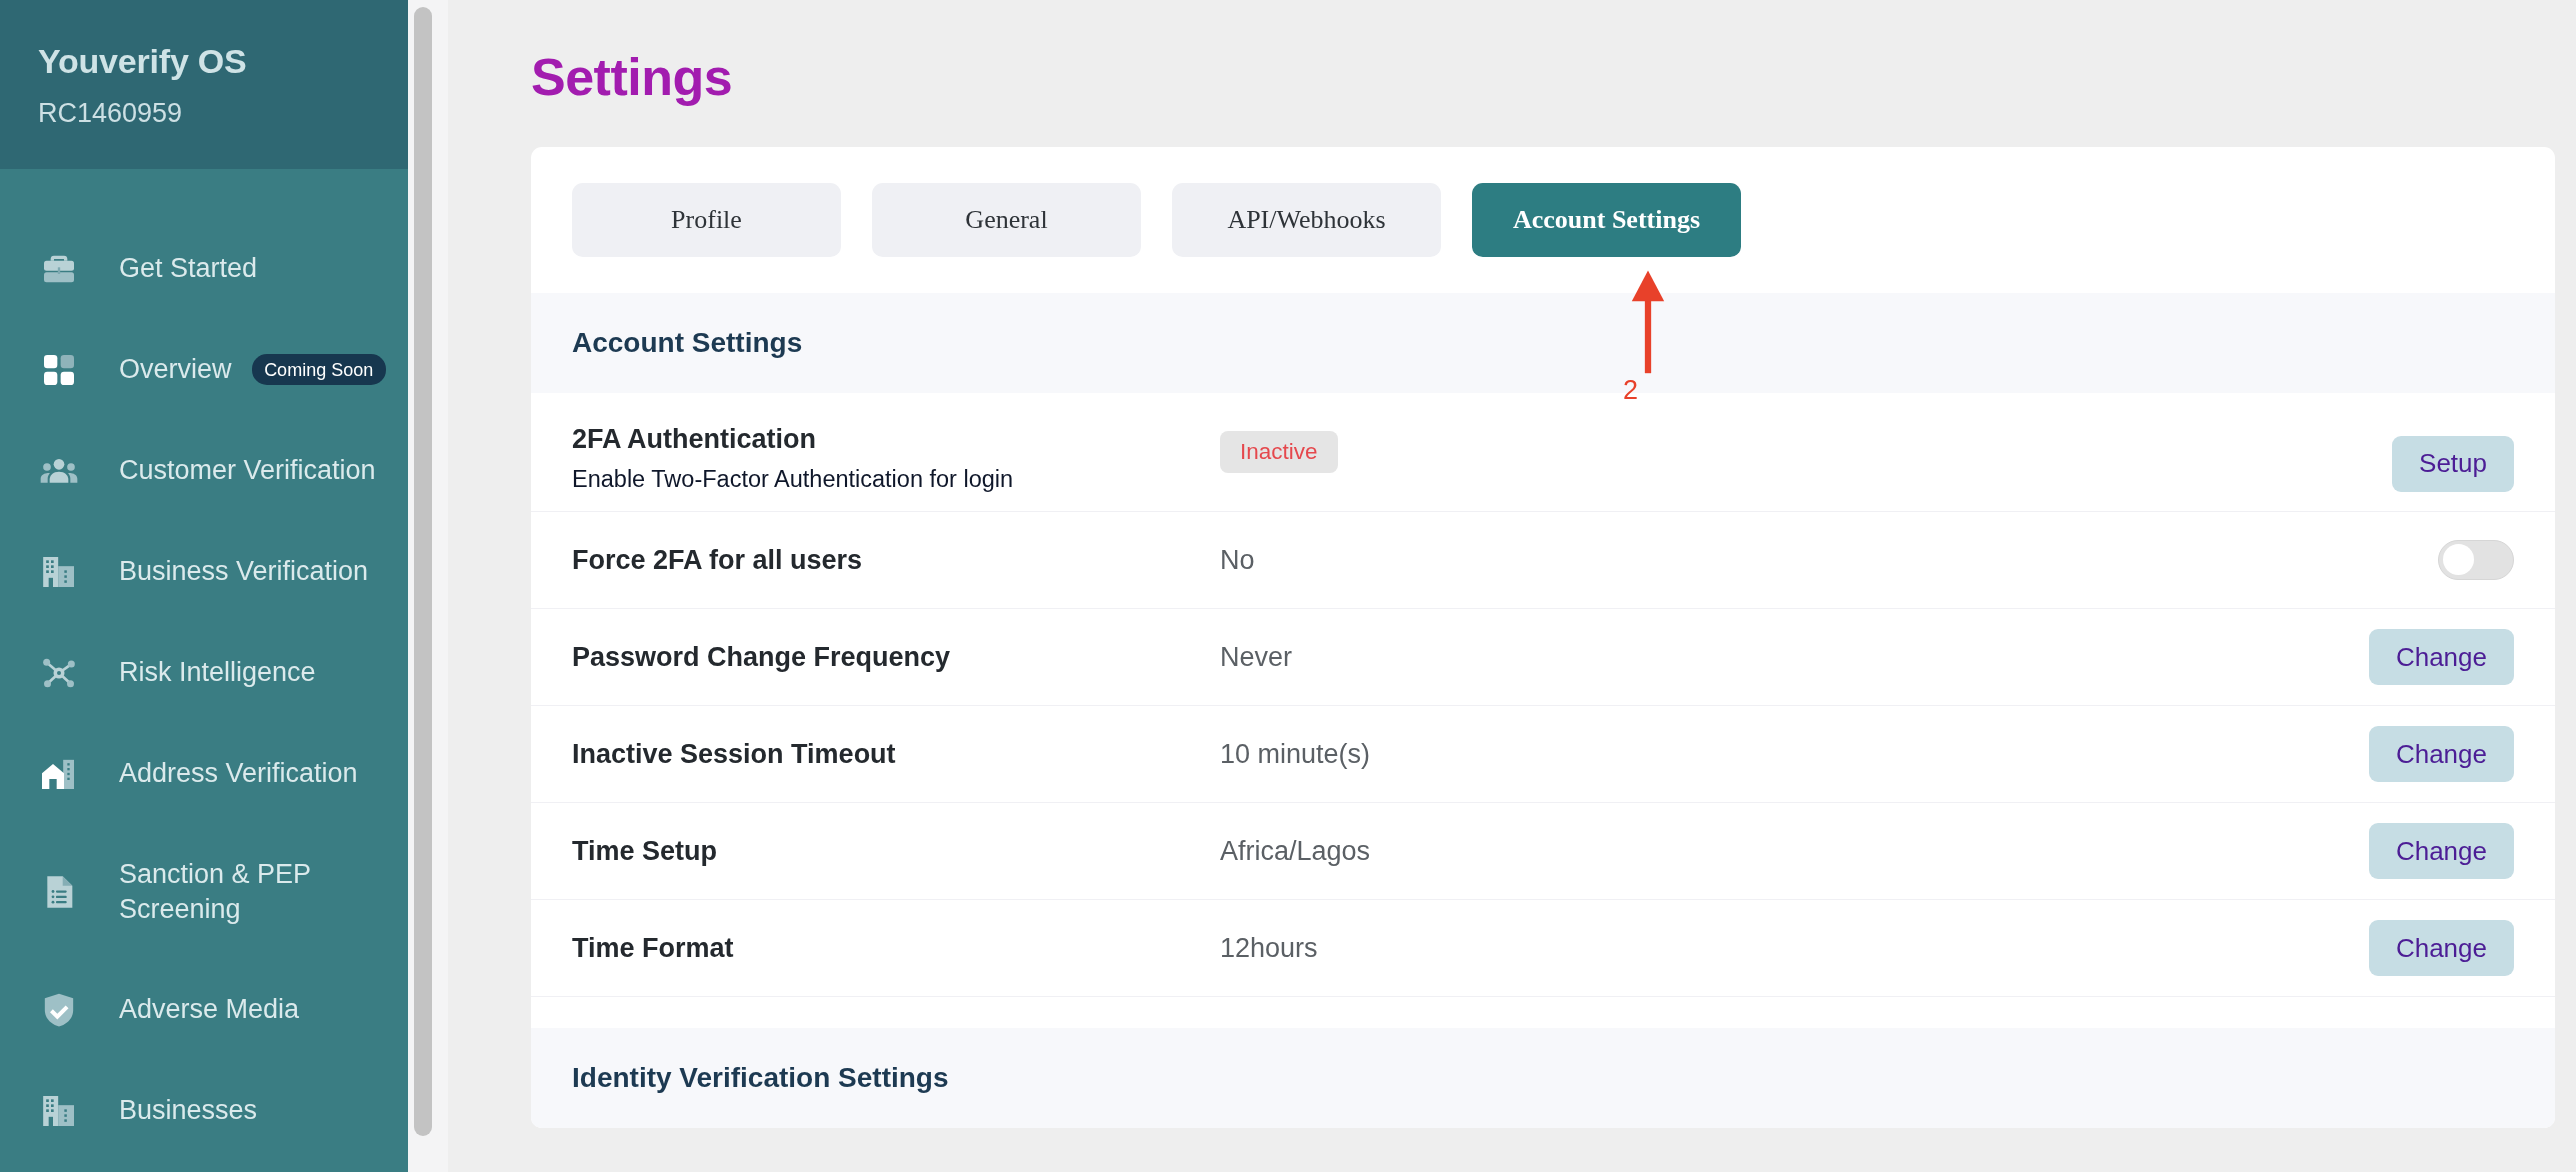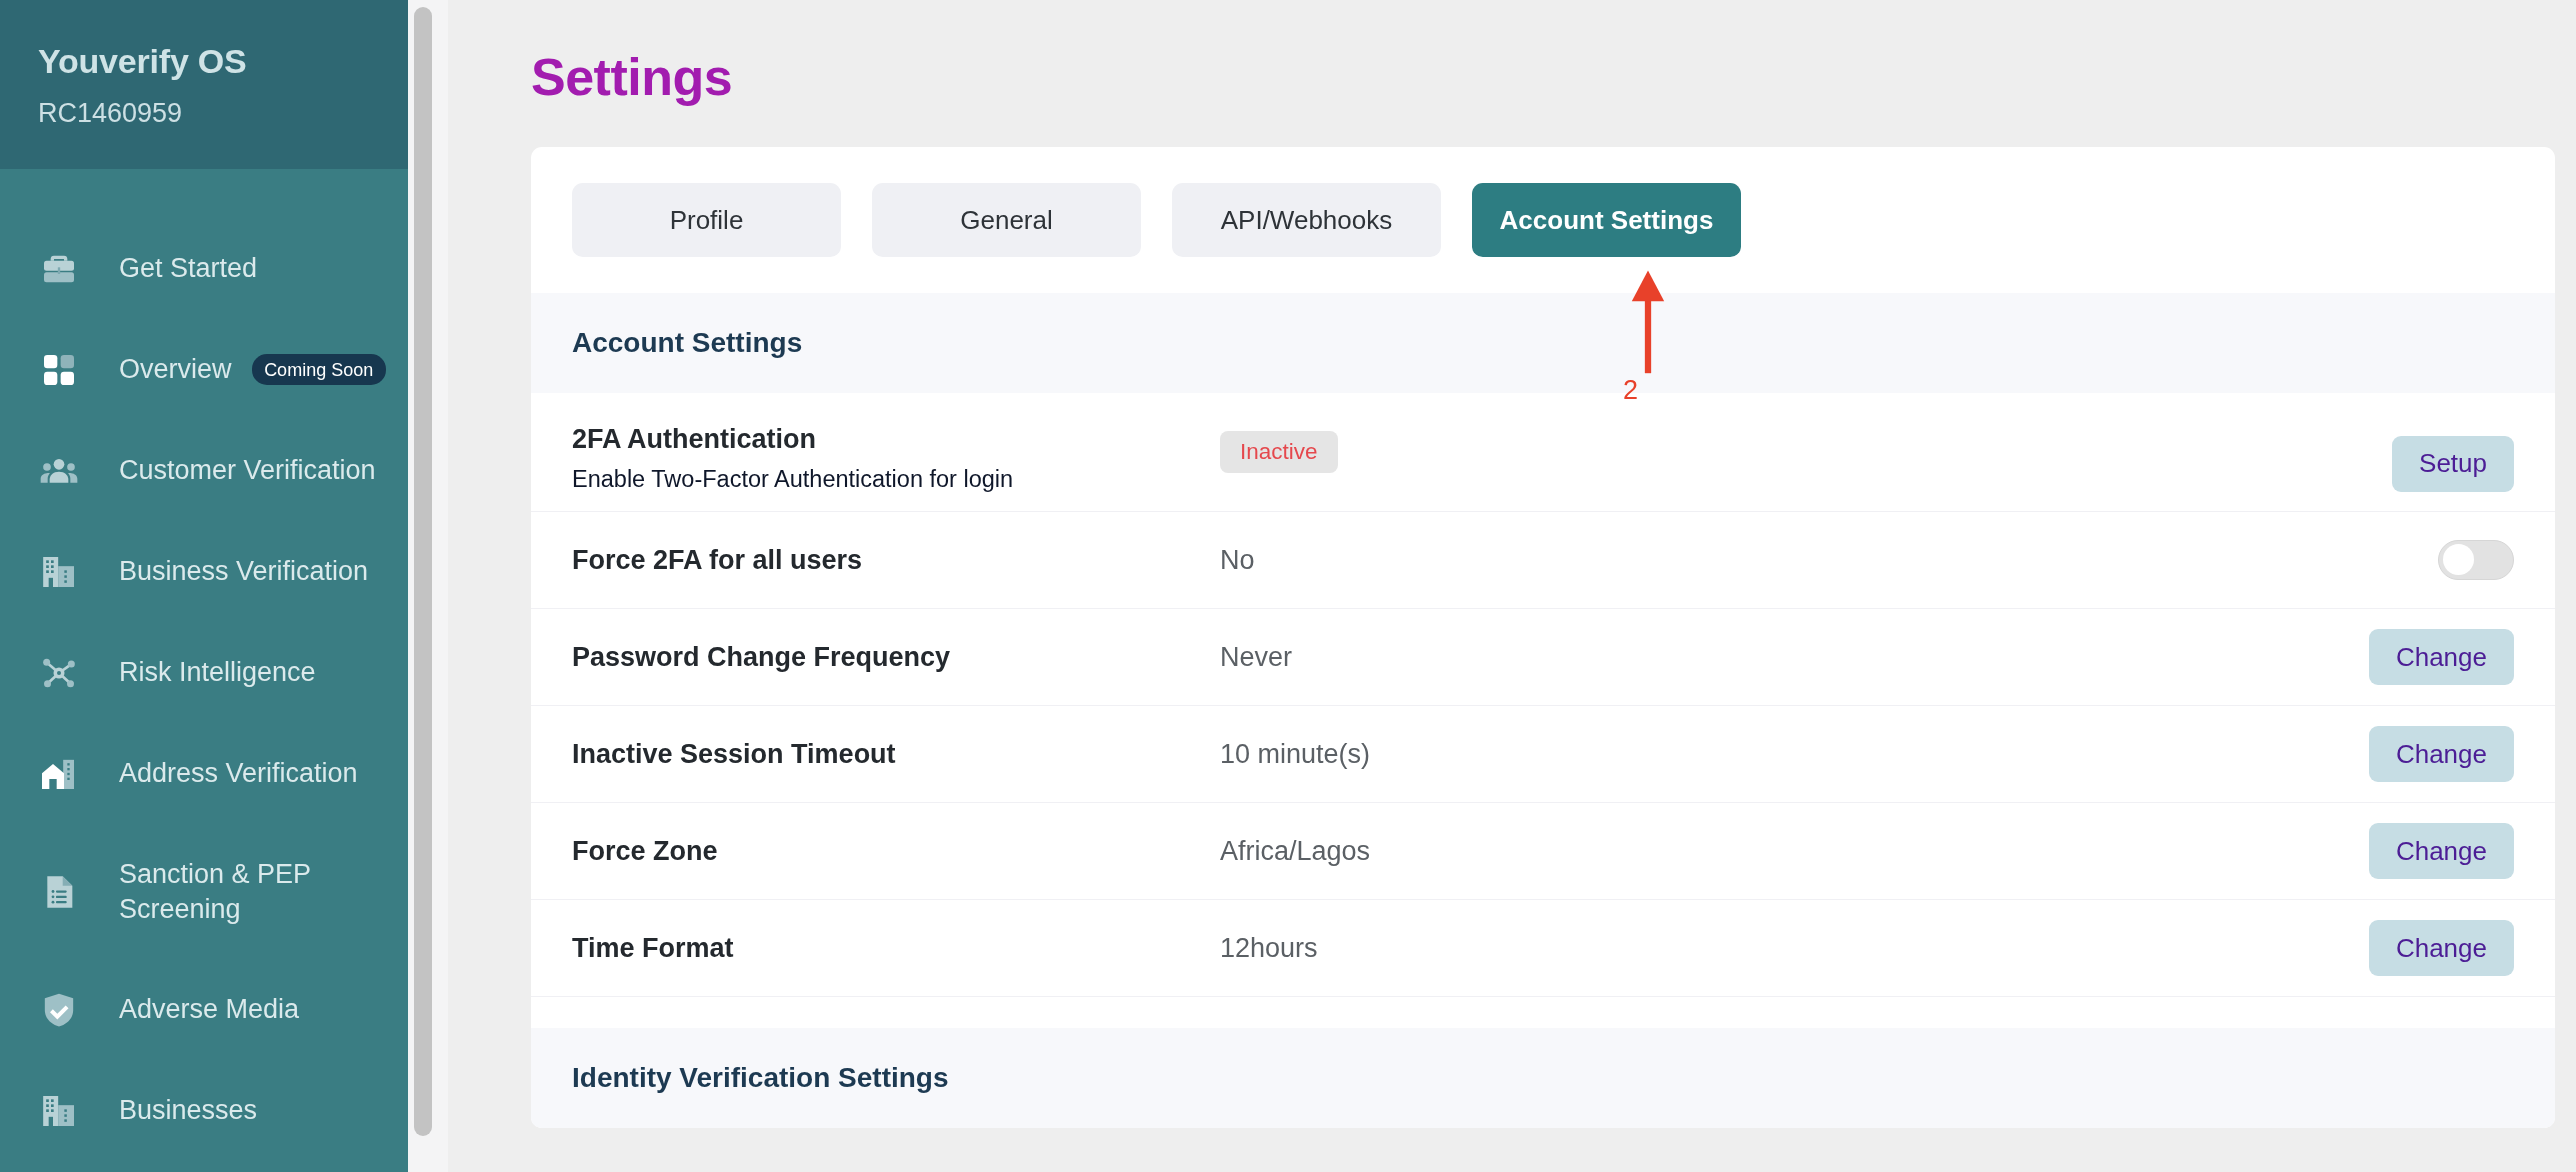--- a/index.html
+++ b/index.html
@@ -83,21 +83,21 @@
   .tabs {
     display: flex; gap: 31px;
     padding: 36px 0 36px 41px;
   }
   .tab {
     height: 74px; min-width: 269px;
     border-radius: 10.8px;
     background: #eff0f4; color: #2e3338;
     font-size: 26px;
     display: flex; align-items: center; justify-content: center;
-    cursor: pointer; padding: 0 25px;
+    cursor: pointer; padding: 0 25px; font-family: Liberation Serif, serif;
   }
   .tab.active {
     background: #2d7d82; color: #ffffff; font-weight: bold;
   }
 
   .section-head {
     background: #f7f8fb;
     padding: 34px 0 34px 41px;
     font-size: 28px; font-weight: bold; color: #1d3a52;
   }
@@ -374,21 +374,21 @@
 
       <div class="row">
         <div class="row-label">Inactive Session Timeout</div>
         <div class="row-value">10 minute(s)</div>
         <div class="row-action">
           <button class="btn">Change</button>
         </div>
       </div>
 
       <div class="row">
-        <div class="row-label">Force Zone</div>
+        <div class="row-label">Time Setup</div>
         <div class="row-value">Africa/Lagos</div>
         <div class="row-action">
           <button class="btn">Change</button>
         </div>
       </div>
 
       <div class="row">
         <div class="row-label">Time Format</div>
         <div class="row-value">12hours</div>
         <div class="row-action">

